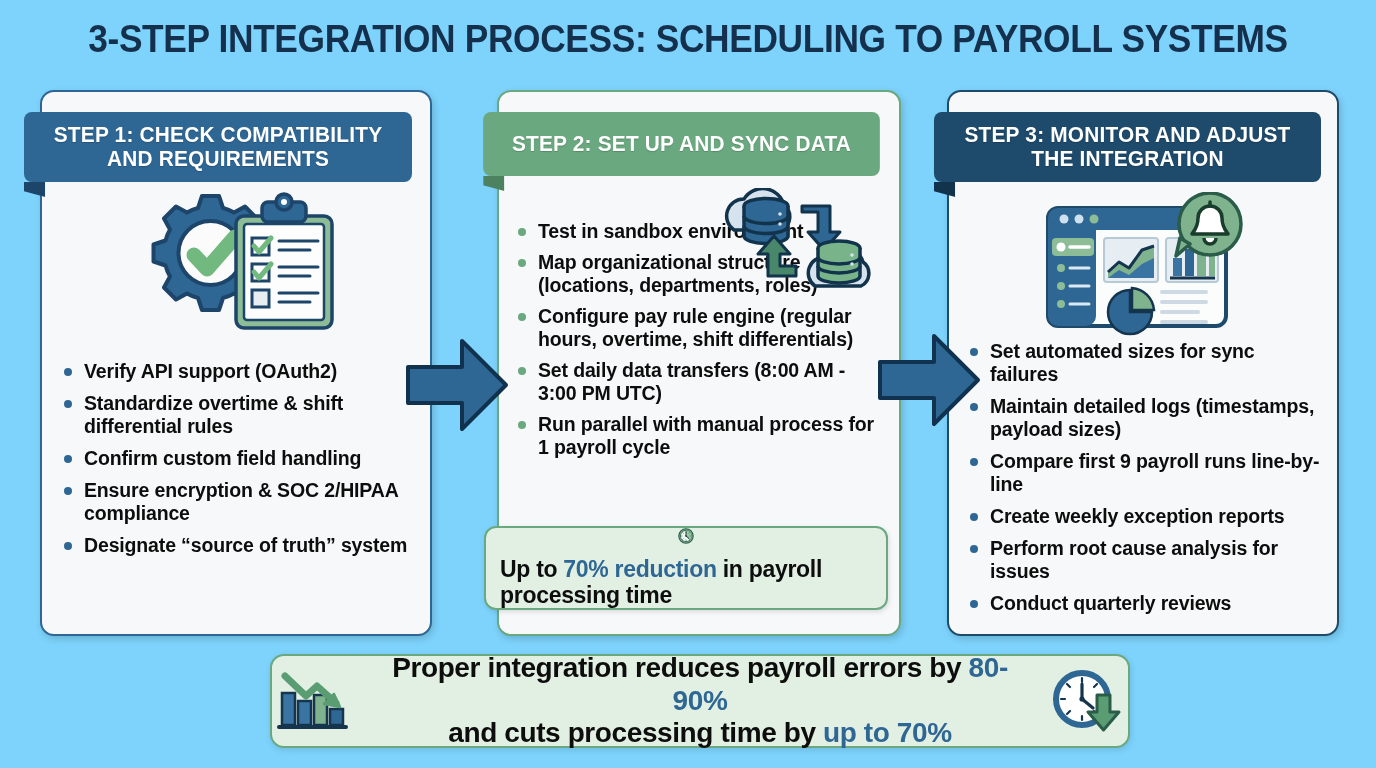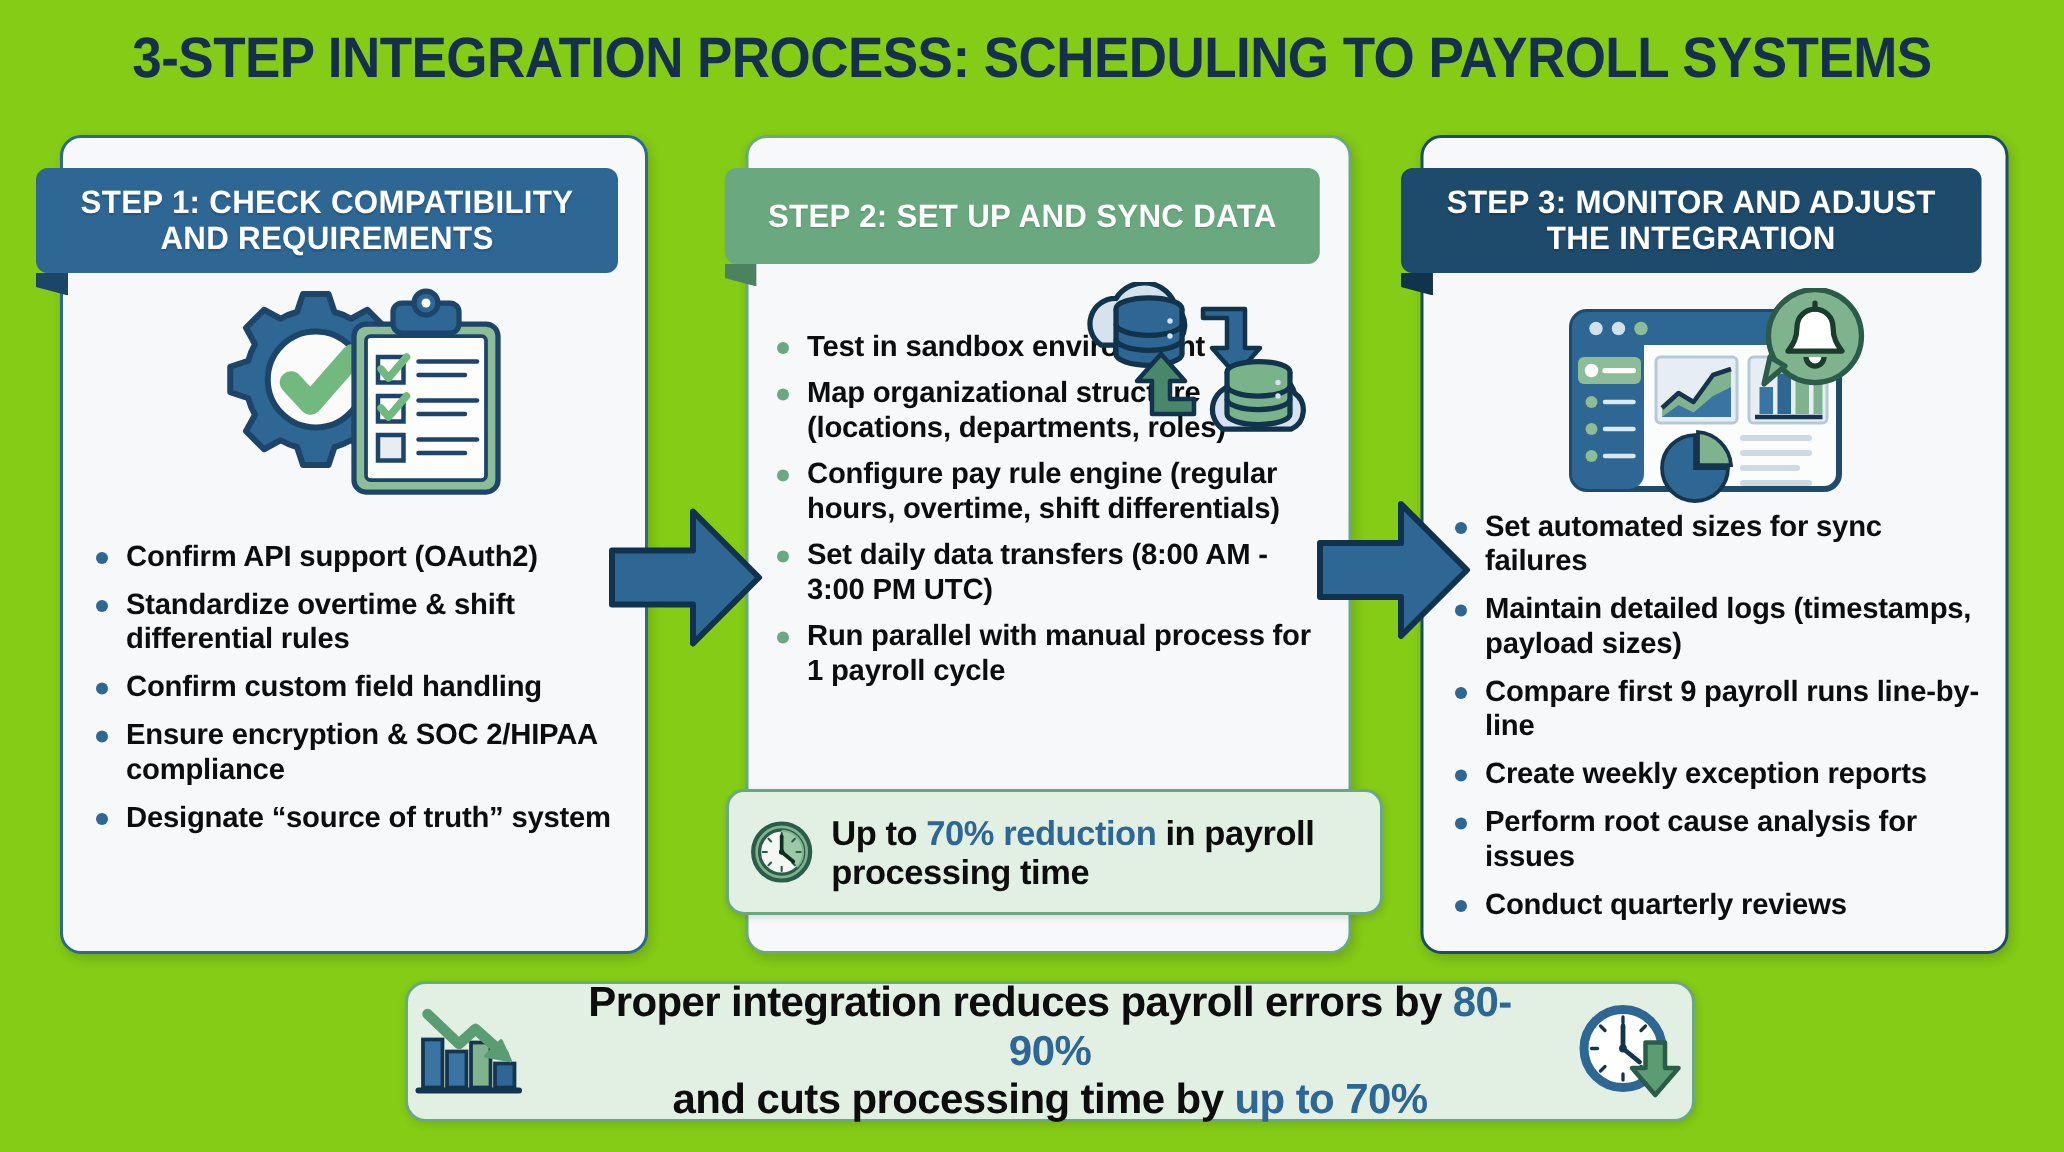--- a/index.html
+++ b/index.html
@@ -2,21 +2,21 @@
 <html><head>
 <meta charset="utf-8">
 <style>
   * { box-sizing: border-box; margin: 0; padding: 0; }
   html, body {
     width: 1376px; height: 768px;
     background: #ffffff;
     font-family: "Liberation Sans", sans-serif;
     overflow: hidden;
   }
-  #stage { position: relative; width: 1376px; height: 768px; background:#84cc16; }
+  #stage { position: relative; width: 1376px; height: 768px; background:#7dd3fc; }
 
   
   .title {
     position: absolute; top: 18px; left: 0; width: 1376px;
     text-align: center;
     font-size: 38px; font-weight: 800; letter-spacing: -0.4px;
     color: #14304d;
     font-family: "Liberation Sans", sans-serif;
     transform: scaleX(0.93); transform-origin: center top;
     white-space: nowrap;
@@ -88,28 +88,29 @@
   #arrow2 { left: 878px; top: 330px; }
 
   
   #icon1 { position: absolute; left: 140px; top: 188px; z-index: 2; }
   #icon2 { position: absolute; left: 712px; top: 188px; z-index: 2; }
   #icon3 { position: absolute; left: 1038px; top: 192px; z-index: 2; }
 
   
   #callout {
     position: absolute; left: 484px; top: 526px;
-    width: 438px; height: 84px;
+    width: 404px; height: 84px;
     background: #e2f0e4;
     border: 2.5px solid #6aa87f;
     border-radius: 12px;
     display: flex; align-items: center; gap: 12px;
     padding: 0 14px;
     z-index: 7;
     box-shadow: 1px 2px 5px rgba(0,0,0,.12);
+    flex-direction: column;
   }
   #callout .ctext {
     font-size: 23px; font-weight: 800; line-height: 1.13;
     color: #0d0d0d; letter-spacing: -0.3px;
   }
   .hl { color: #2e6694; }
 
   
   #banner {
     position: absolute; left: 270px; top: 654px;
@@ -167,21 +168,21 @@
 
   <div class="ribbon" id="rib1">
     <span>
       <span>STEP 1: CHECK COMPATIBILITY</span><br>
       <span>AND REQUIREMENTS</span>
     </span>
     <span class="fold"></span>
   </div>
 
   <ul class="bullets b-blue" id="list1">
-    <li>Confirm API support (OAuth2)</li>
+    <li>Verify API support (OAuth2)</li>
     <li>Standardize overtime &amp; shift differential rules</li>
     <li>Confirm custom field handling</li>
     <li>Ensure encryption &amp; SOC 2/HIPAA compliance</li>
     <li>Designate “source of truth” system</li>
   </ul>
 
   <svg class="arrow" id="arrow1" width="104" height="100" viewBox="0 0 104 100">
     <path d="M2 32 h54 V6 l44 44 -44 44 V68 H2 z" fill="#2e6694" stroke="#10324f" stroke-width="4" stroke-linejoin="round"></path>
   </svg>
 

